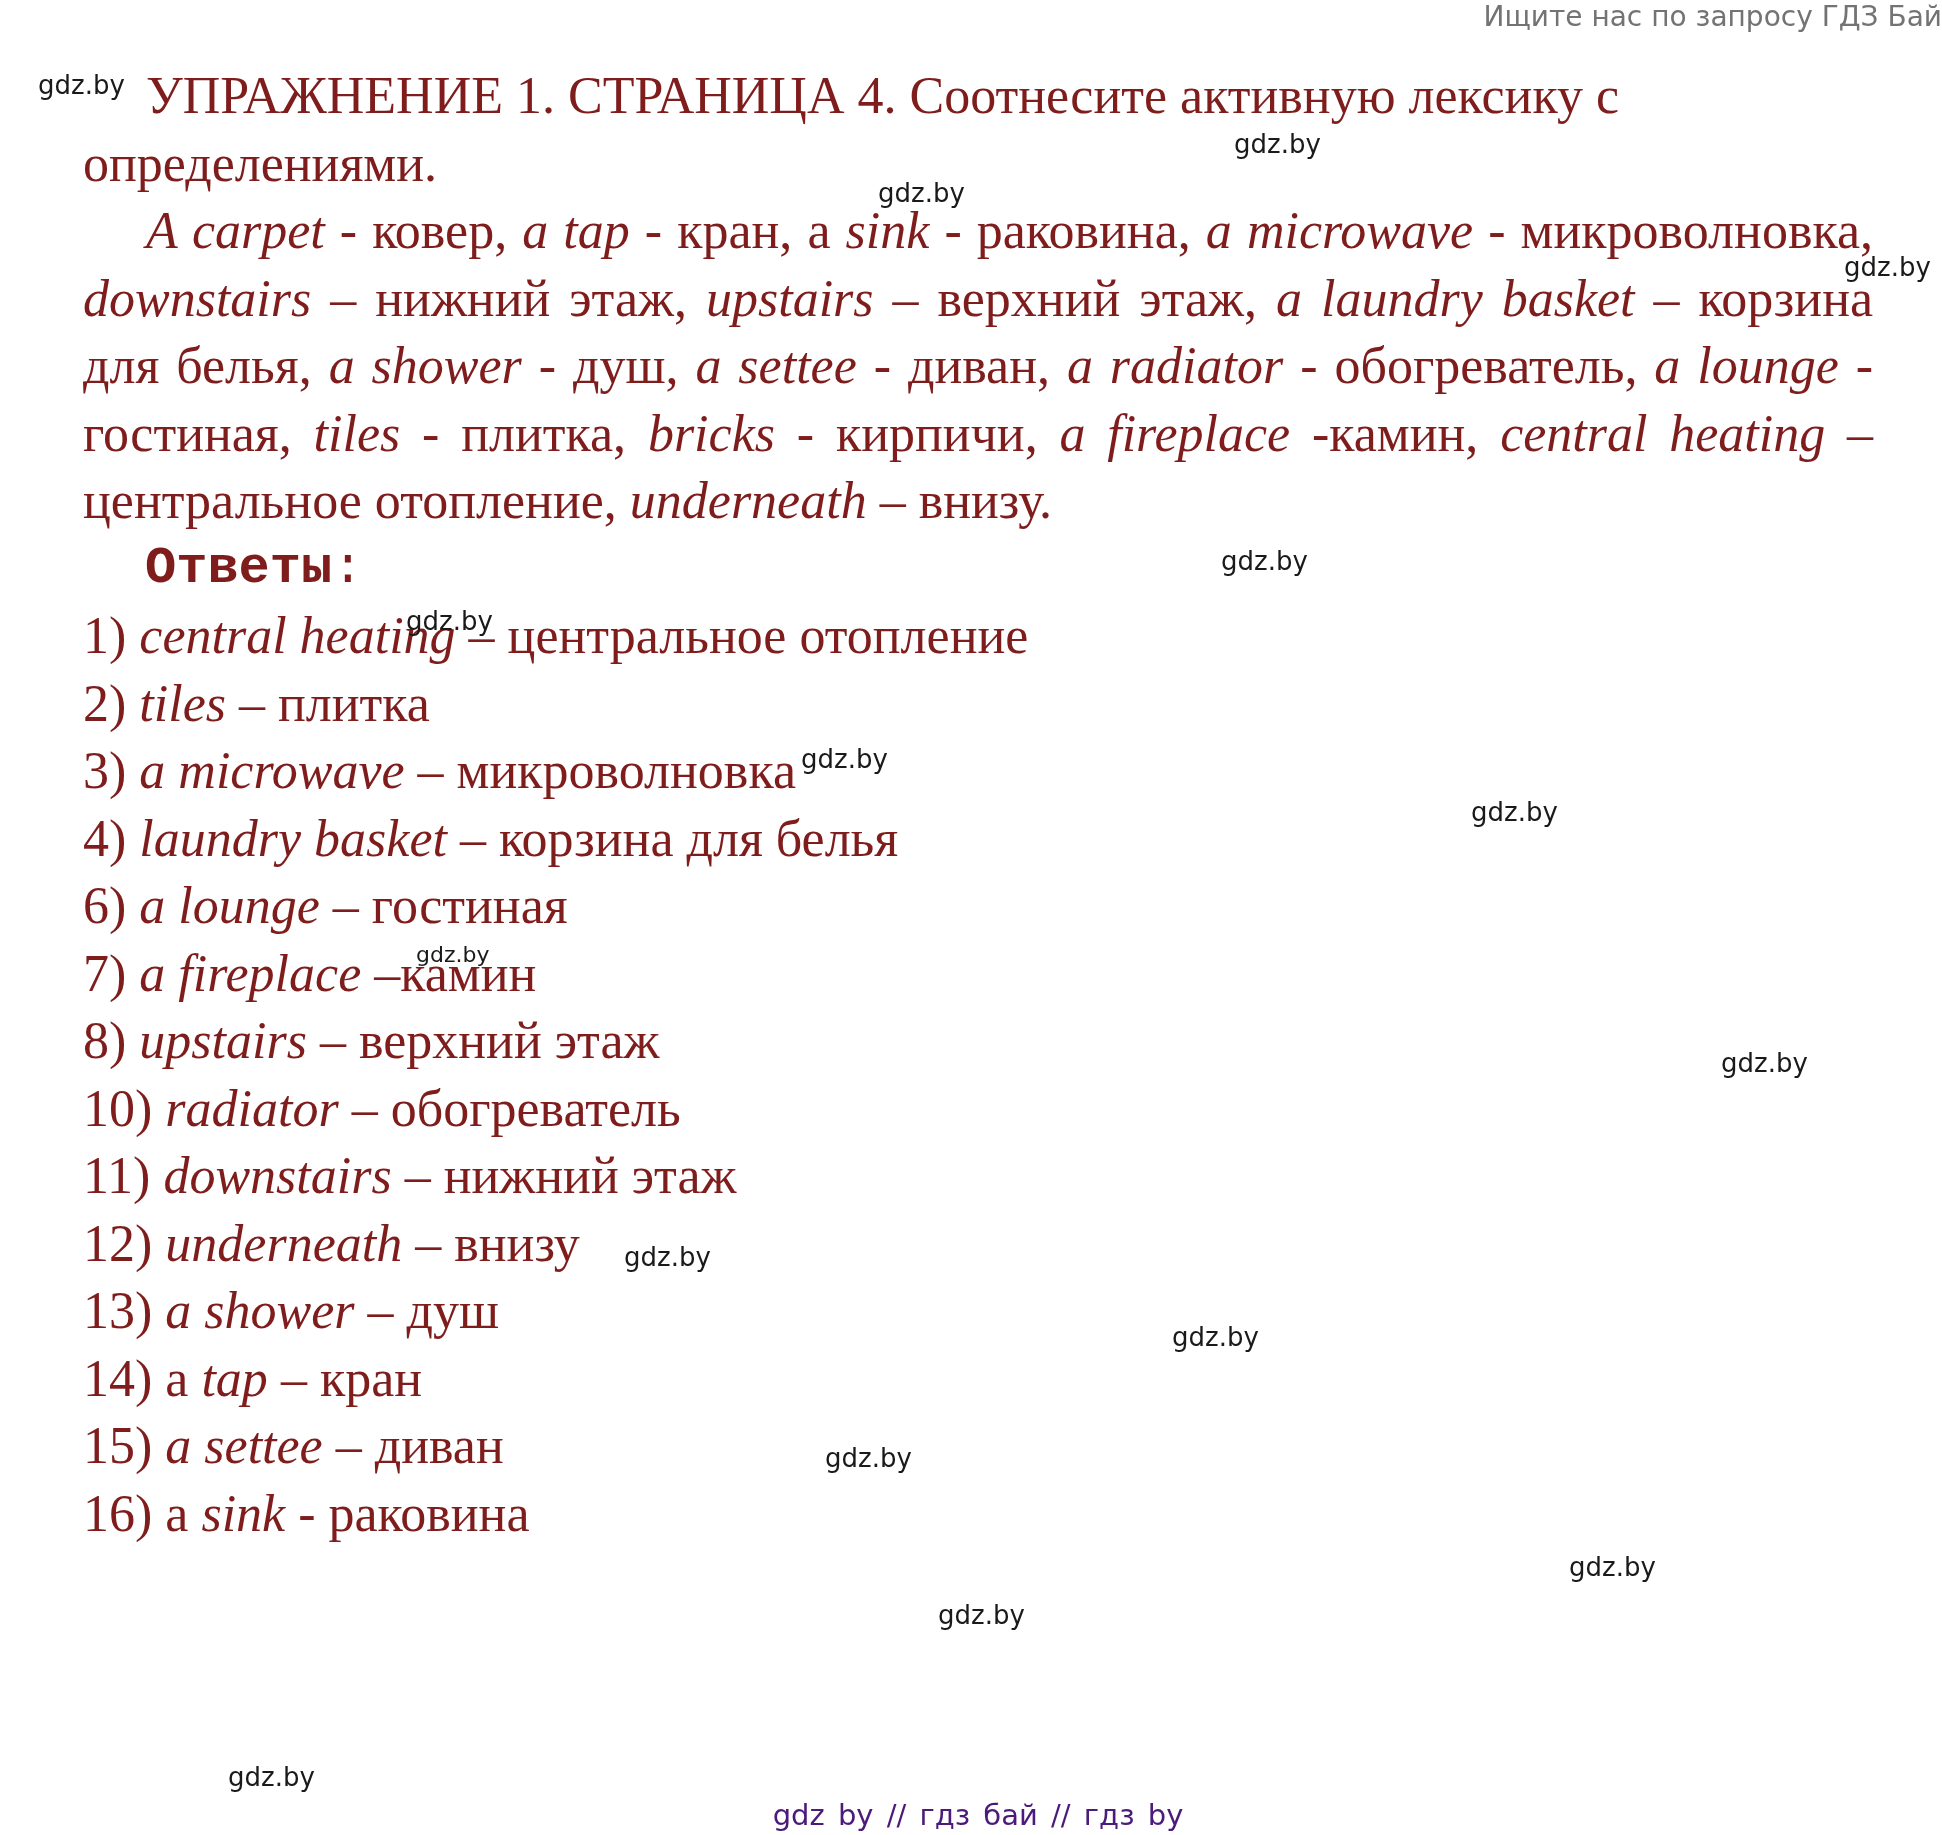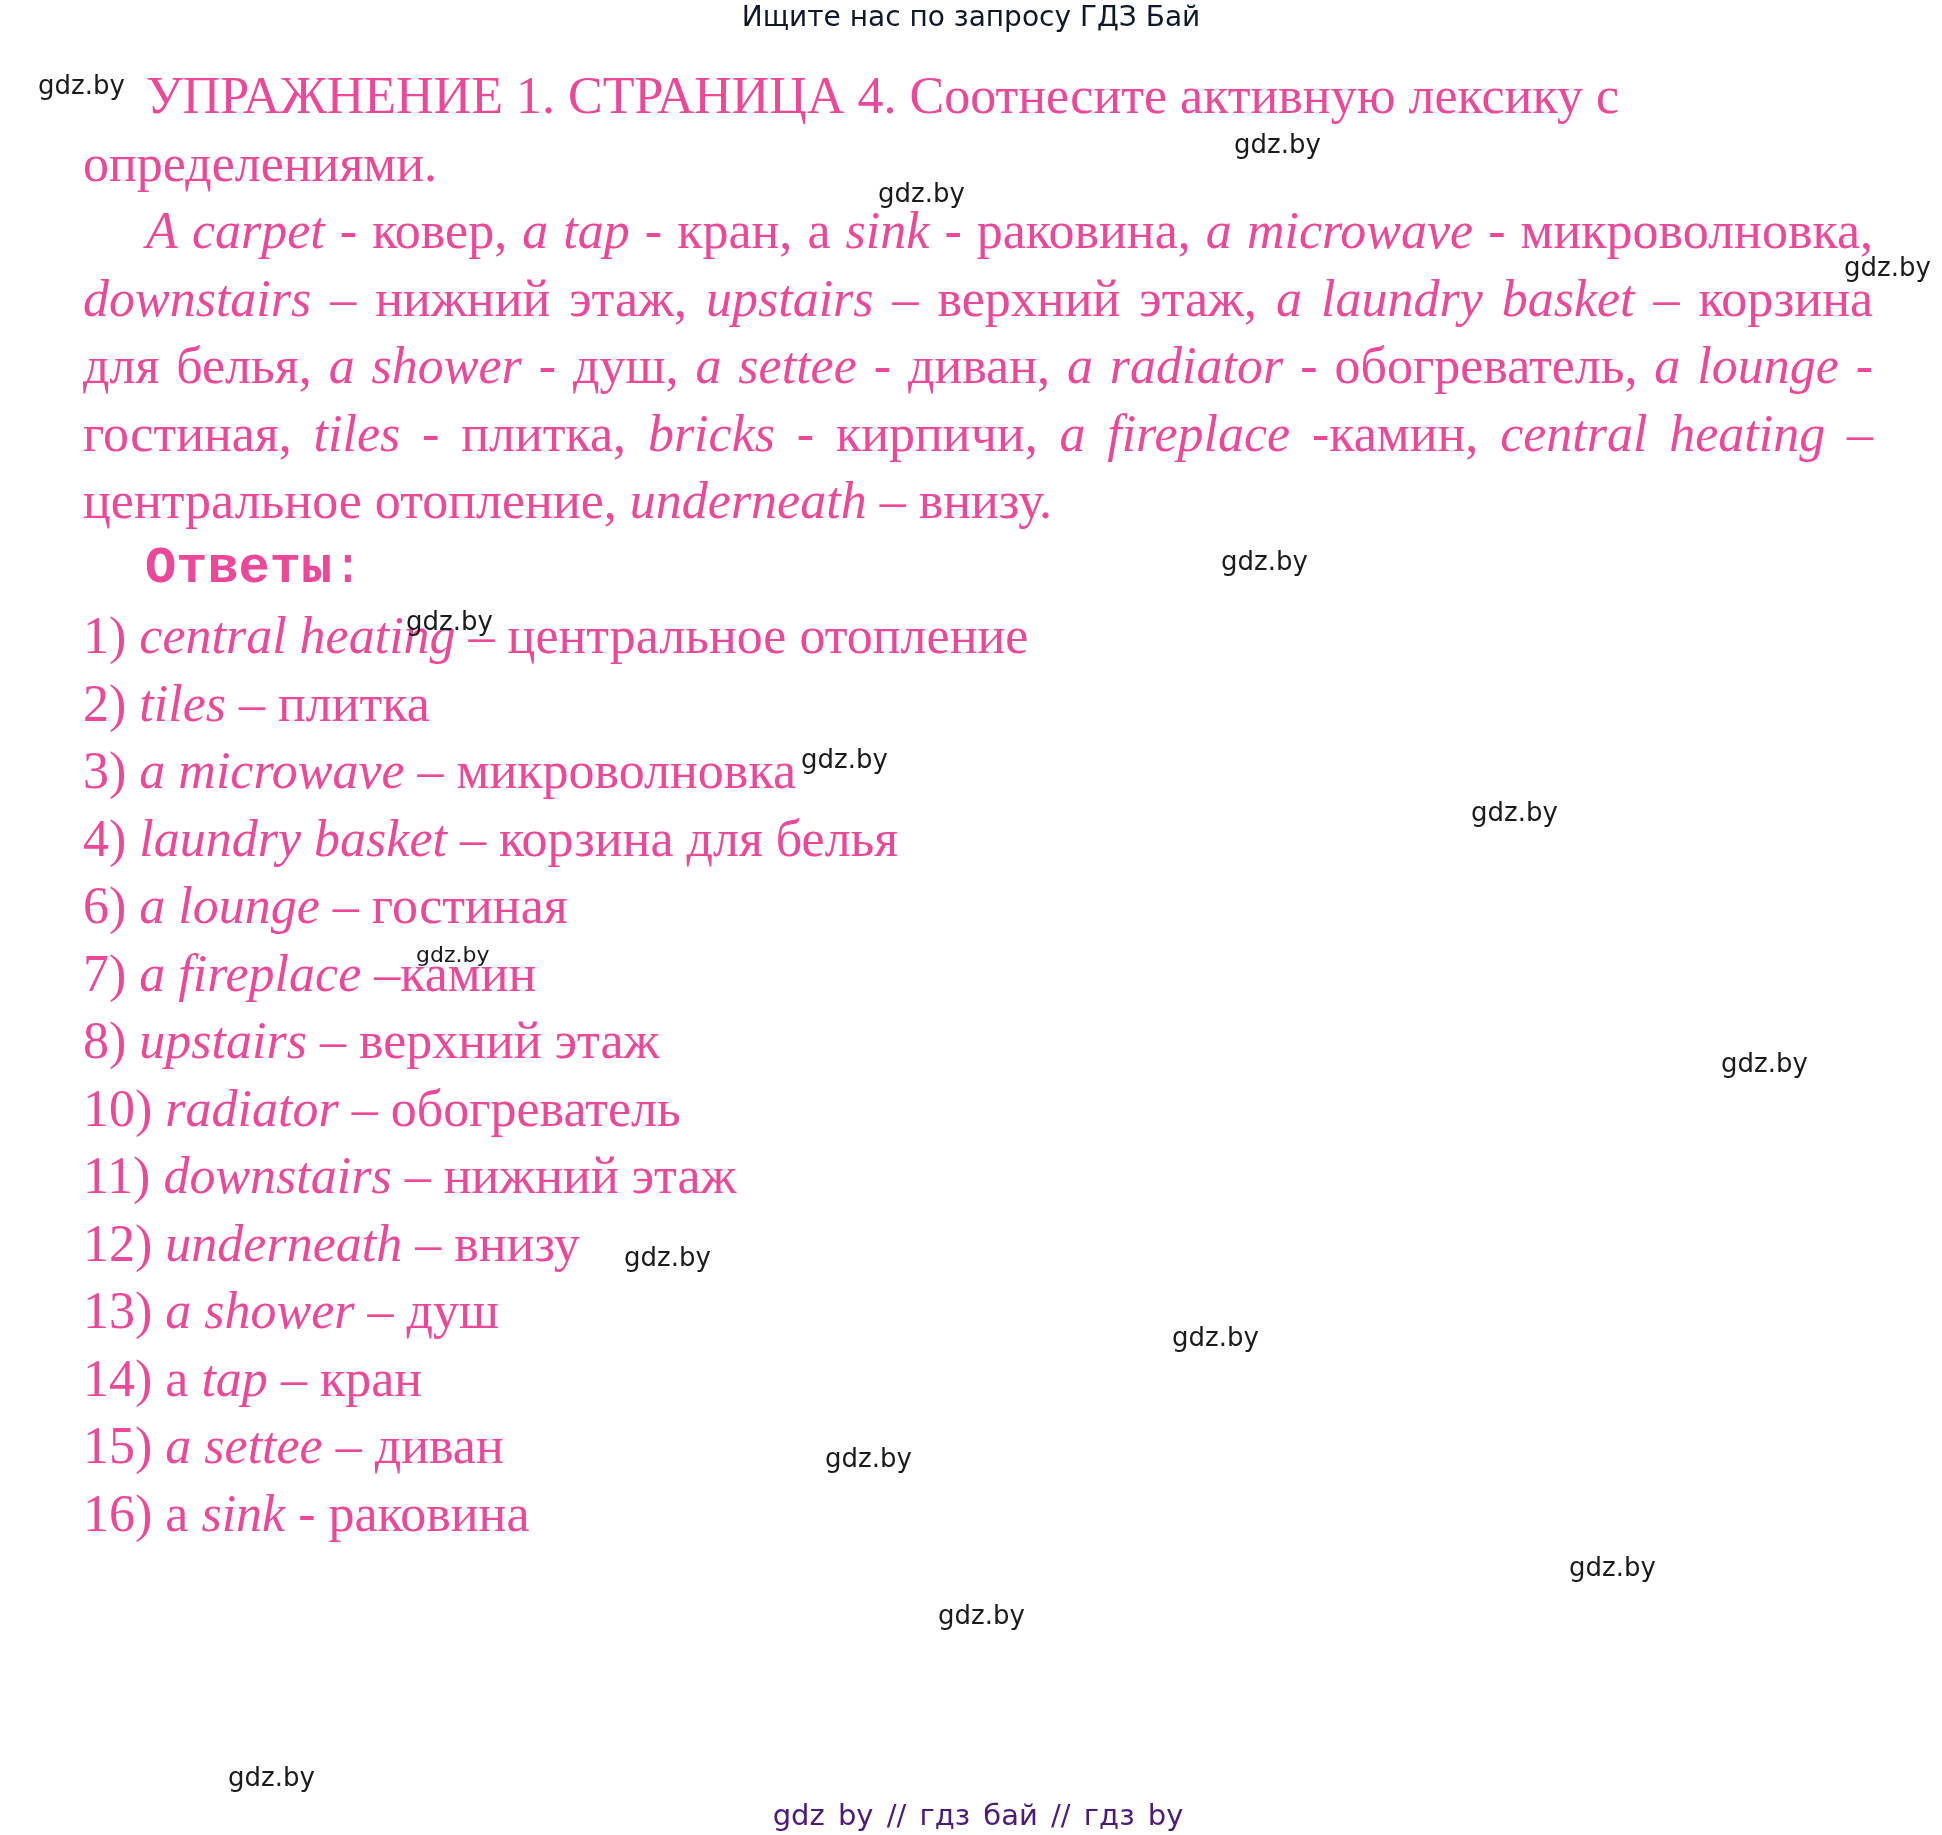--- a/index.html
+++ b/index.html
@@ -1,24 +1,24 @@
 <!DOCTYPE html>
 <html><head>
 <meta charset="utf-8">
 <style>
   html, body { margin: 0; padding: 0; background: #ffffff; }
   body { width: 1942px; height: 1835px; position: relative; overflow: hidden; }
   .top-banner {
     position: absolute; left: 0; width: 1942px; top: 0; height: 36px;
-    text-align: center; color: #0f172a;
+    text-align: right; color: #737373;
     font-family: "DejaVu Sans", sans-serif; font-size: 28px; line-height: 34px;
   }
   .doc {
     position: absolute; left: 83px; top: 62px; width: 1790px;
-    font-family: "Liberation Serif", serif; color: #ec4899;
+    font-family: "Liberation Serif", serif; color: #7f1d1d;
     font-size: 52px; line-height: 67.5px;
   }
   .title-line { margin-left: 63px; }
   .para { text-align: justify; text-indent: 63px; margin: 0; }
   .para i { font-style: italic; margin-top: 12px; }
   .answers-heading { margin-left: 62px; font-weight: bold; font-family: Liberation Mono, monospace; }
   .answers-heading .colon { font-weight: normal; }
   .answer { white-space: nowrap; }
   .answer i { font-style: italic; }
   .wm {

